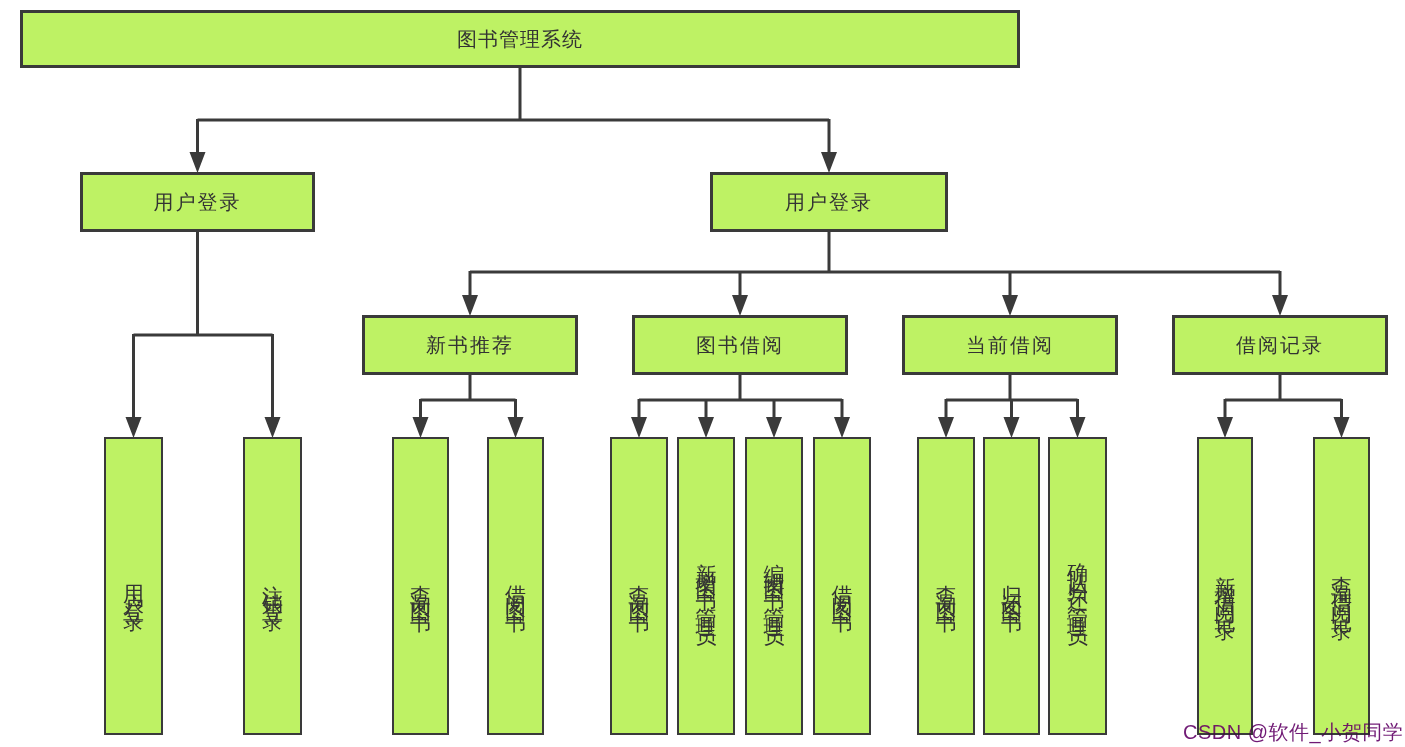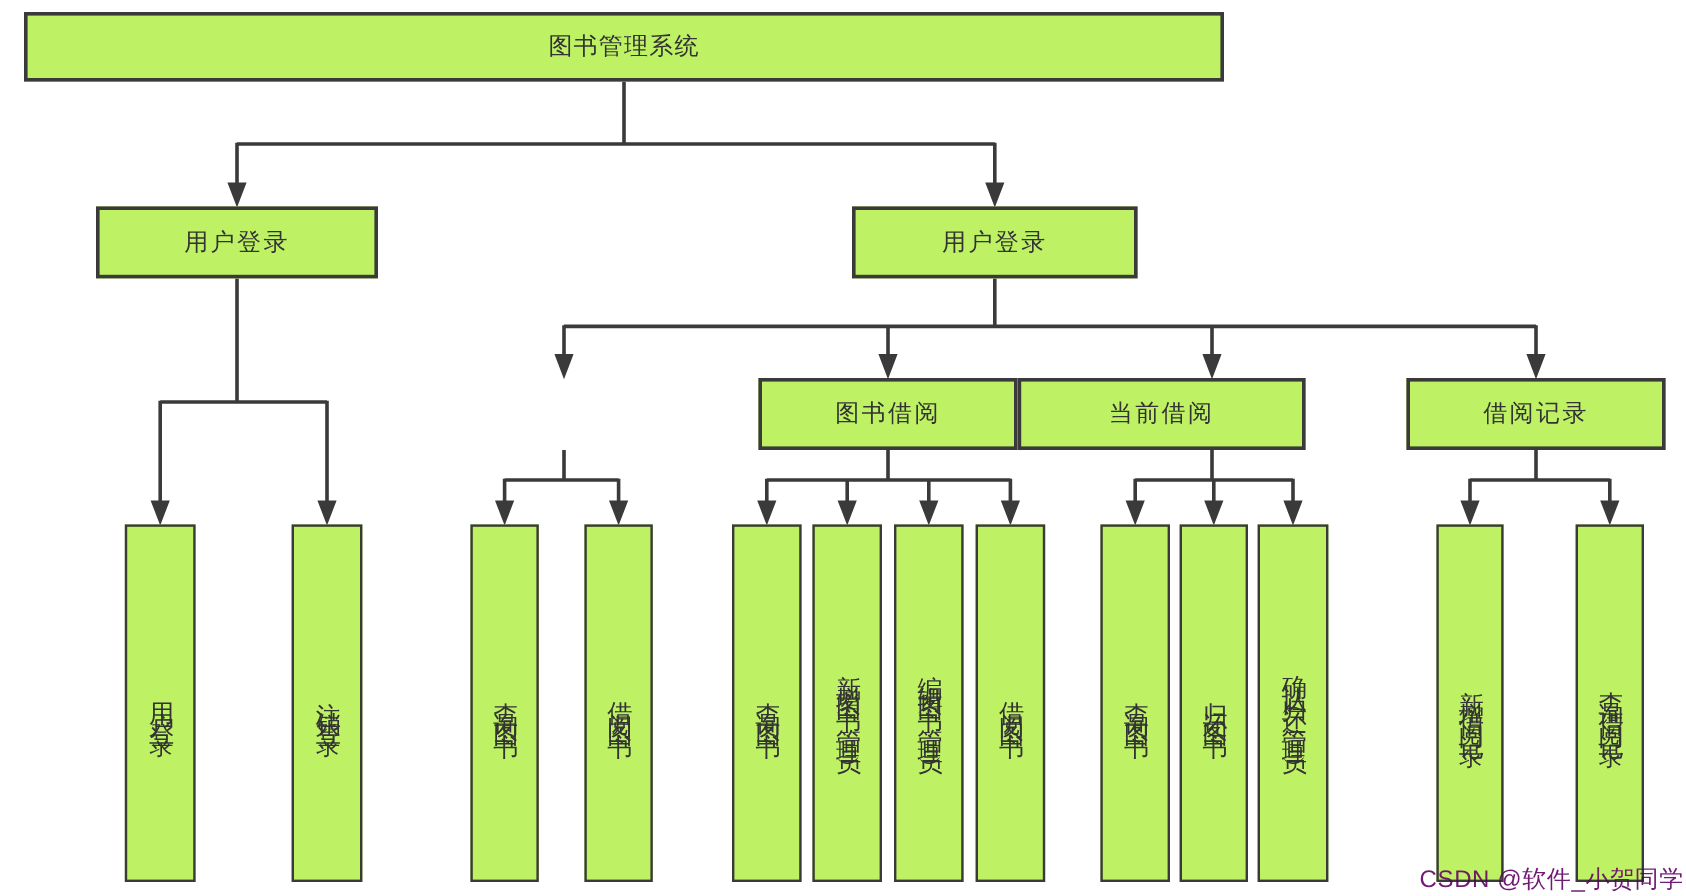--- a/index.html
+++ b/index.html
@@ -44,21 +44,21 @@
     height: 298px;
   }
   
   .n-root    { left: 20px;   top: 10px;  width: 1000px; height: 58px; letter-spacing: 1px; }
   
   .n-userlogin { left: 80px;  top: 172px; width: 235px; height: 60px; }
   .n-bookmgmt  { left: 710px; top: 172px; width: 238px; height: 60px; }
   
   .n-newbook { left: 362px;  top: 315px; width: 216px; height: 60px; }
   .n-borrow  { left: 632px;  top: 315px; width: 216px; height: 60px; }
-  .n-current { left: 848px;  top: 315px; width: 240px; height: 60px; }
+  .n-current { left: 902px;  top: 315px; width: 216px; height: 60px; }
   .n-records { left: 1172px; top: 315px; width: 216px; height: 60px; }
   
   .l1  { left: 104px;  width: 59px; }
   .l2  { left: 243px;  width: 59px; }
   .l3  { left: 392px;  width: 57px; }
   .l4  { left: 487px;  width: 57px; }
   .l5  { left: 610px;  width: 58px; }
   .l6  { left: 677px;  width: 58px; }
   .l7  { left: 745px;  width: 58px; }
   .l8  { left: 813px;  width: 58px; }
@@ -112,20 +112,21 @@
       M1069.5 417 L1085.5 417 L1077.5 438 Z
       M1217 417 L1233 417 L1225 438 Z
       M1333.5 417 L1349.5 417 L1341.5 438 Z"></path>
   </svg>
 
   <div class="box hbox n-root">图书管理系统</div>
 
   <div class="box hbox n-userlogin">用户登录</div>
   <div class="box hbox n-bookmgmt">用户登录</div>
 
+  <div class="box hbox n-newbook">新书推荐</div>
   <div class="box hbox n-borrow">图书借阅</div>
   <div class="box hbox n-current">当前借阅</div>
   <div class="box hbox n-records">借阅记录</div>
 
   <div class="box vbox l1">用户登录</div>
   <div class="box vbox l2">注销登录</div>
 
   <div class="box vbox l3">查询图书</div>
   <div class="box vbox l4">借阅图书</div>
 

